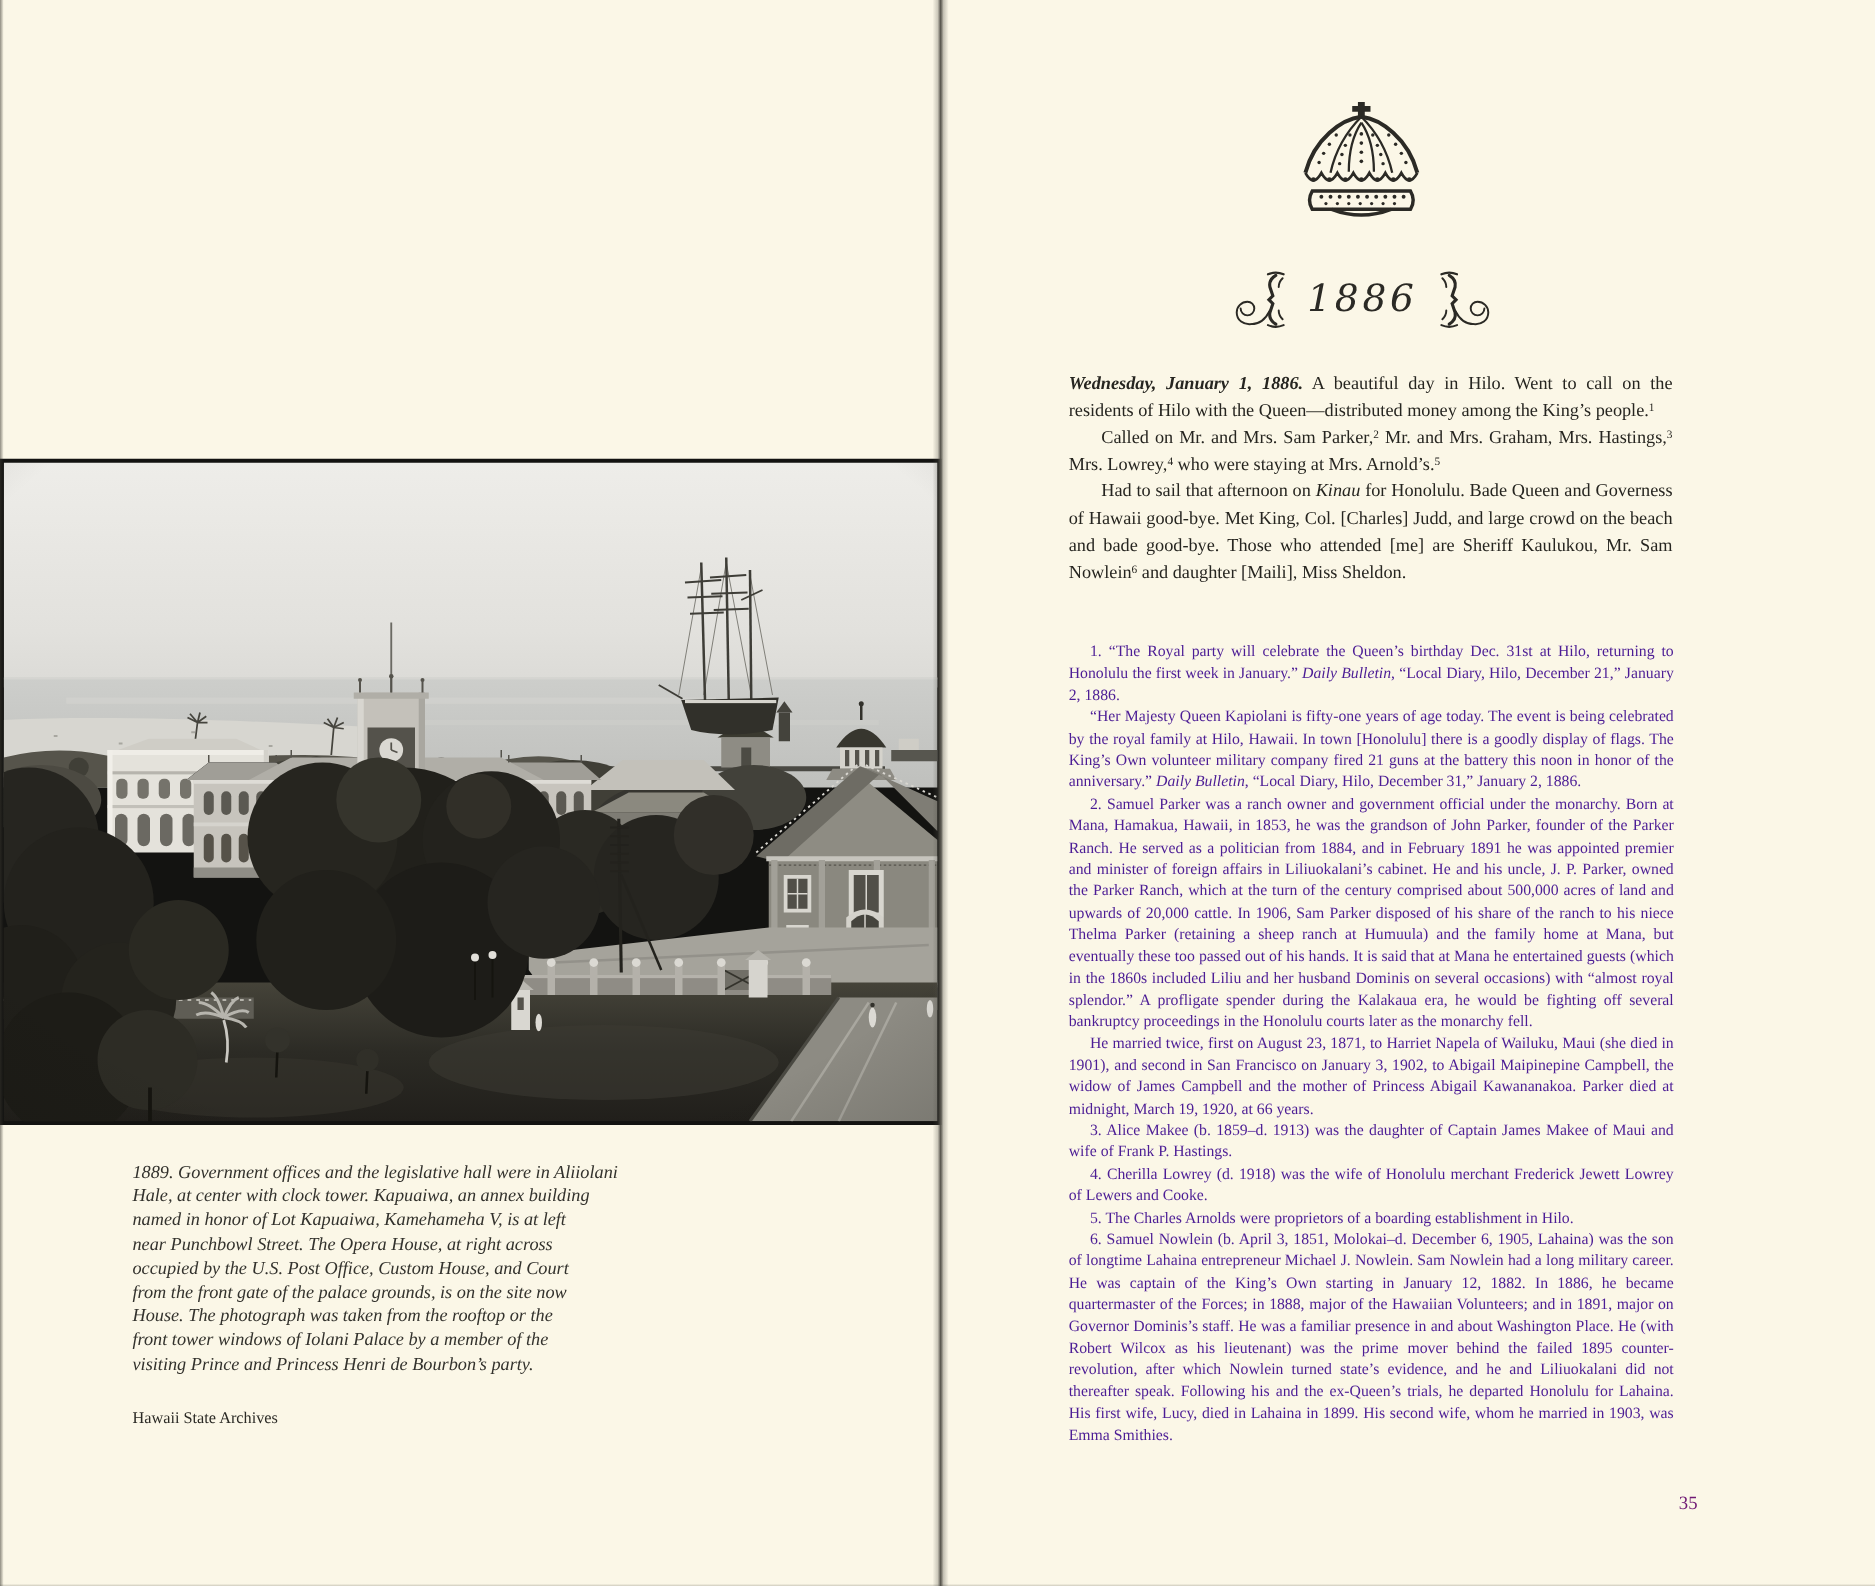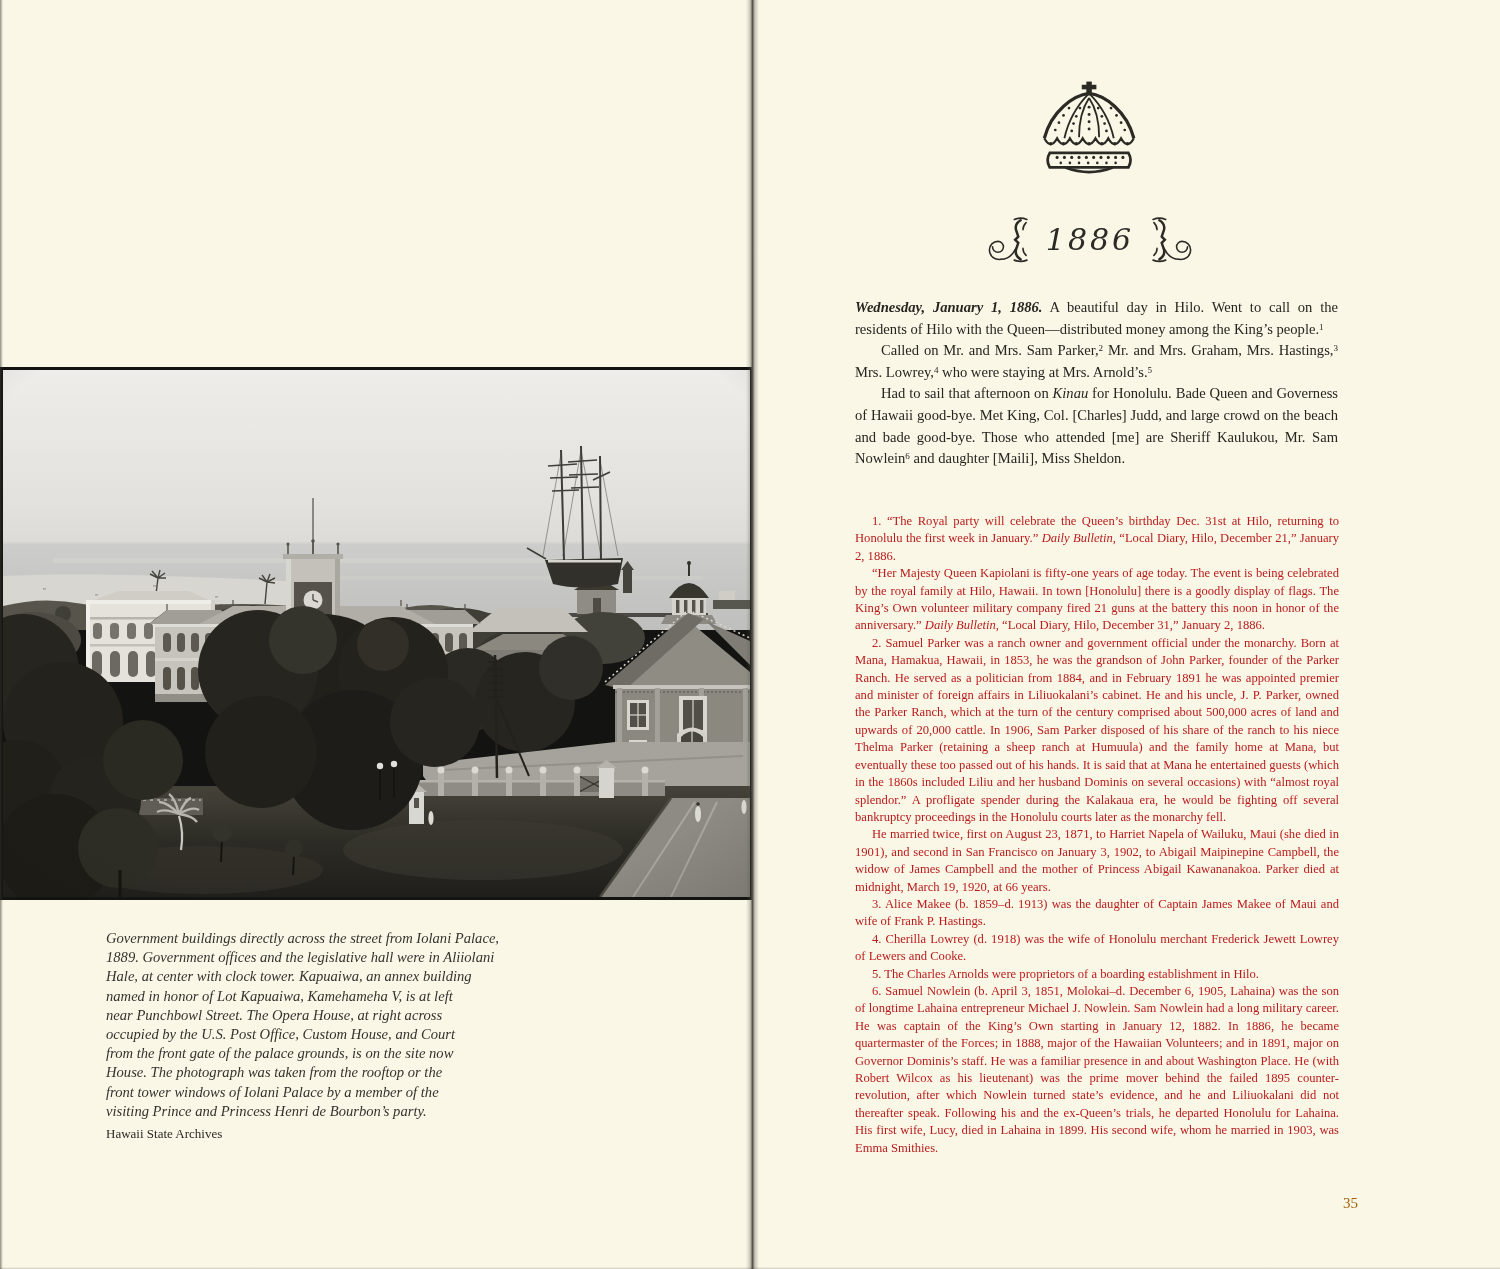--- a/index.html
+++ b/index.html
@@ -44,24 +44,24 @@
   .r-i { font-style:italic; }
   sup.fn { font-size:62%; line-height:0; vertical-align:baseline;
     position:relative; top:-0.45em; }
 
   .sidebar { position:absolute; left:1349px; top:304px; width:142px; color:#2b2a25; }
   .sb-caps { font-size:11.5px; letter-spacing:2.6px; line-height:22.5px; white-space:nowrap; }
   .sb-date { margin-top:9px; font-size:11px; letter-spacing:2.2px; white-space:nowrap; }
   .sb-src  { margin-top:11px; font-size:13.5px; line-height:17.5px; }
 
   .footnotes { position:absolute; left:855px; top:513px; width:484px;
-    font-size:12.6px; line-height:17.4px; text-align:justify; color:#b91c1c; }
+    font-size:12.6px; line-height:17.4px; text-align:justify; color:#4c1d95; }
   .footnotes p { margin:0; text-indent:17px; }
 
-  .pageno { position:absolute; left:1343px; top:1195px; font-size:15px; color:#a16207; }
+  .pageno { position:absolute; left:1343px; top:1195px; font-size:15px; color:#701a75; }
 </style>
 </head>
 <body>
 
 <div class="spread">
 
   <div class="photo-frame">
     <svg viewBox="0 0 747 527" preserveAspectRatio="none">
       <defs>
         <linearGradient id="skyG" x1="0" y1="0" x2="0" y2="1">
@@ -450,21 +450,20 @@
         <line x1="290" y1="505" x2="291" y2="484" stroke="#15140f" stroke-width="2"></line>
         <circle cx="291" cy="478" r="9" fill="#302f28"></circle>
       </g>
 
       <rect x="0" y="0" width="747" height="527" fill="url(#vigG)"></rect>
     </svg>
   </div>
 
   <div class="caption">
 
-  <div class="cap-line">Government buildings directly across the street from Iolani Palace,</div>
       <div class="cap-line">1889. Government offices and the legislative hall were in Aliiolani</div>
       <div class="cap-line">Hale, at center with clock tower. Kapuaiwa, an annex building</div>
       <div class="cap-line">named in honor of Lot Kapuaiwa, Kamehameha V, is at left</div>
       <div class="cap-line">near Punchbowl Street. The Opera House, at right across</div>
       <div class="cap-line">occupied by the U.S. Post Office, Custom House, and Court</div>
       <div class="cap-line">from the front gate of the palace grounds, is on the site now</div>
       <div class="cap-line">House. The photograph was taken from the rooftop or the</div>
       <div class="cap-line">front tower windows of Iolani Palace by a member of the</div>
       <div class="cap-line">visiting Prince and Princess Henri de Bourbon’s party.</div>
     </div>

